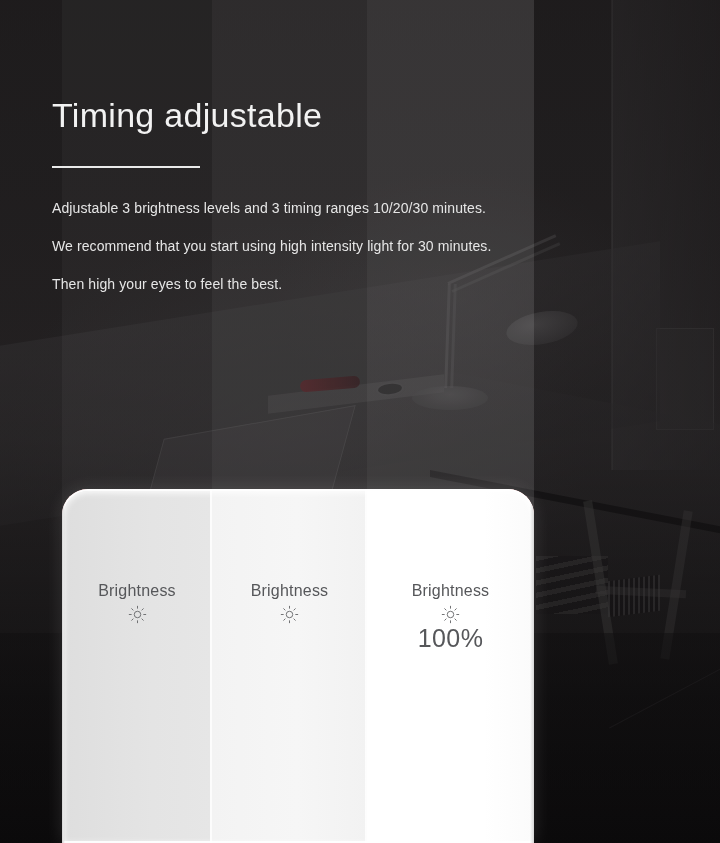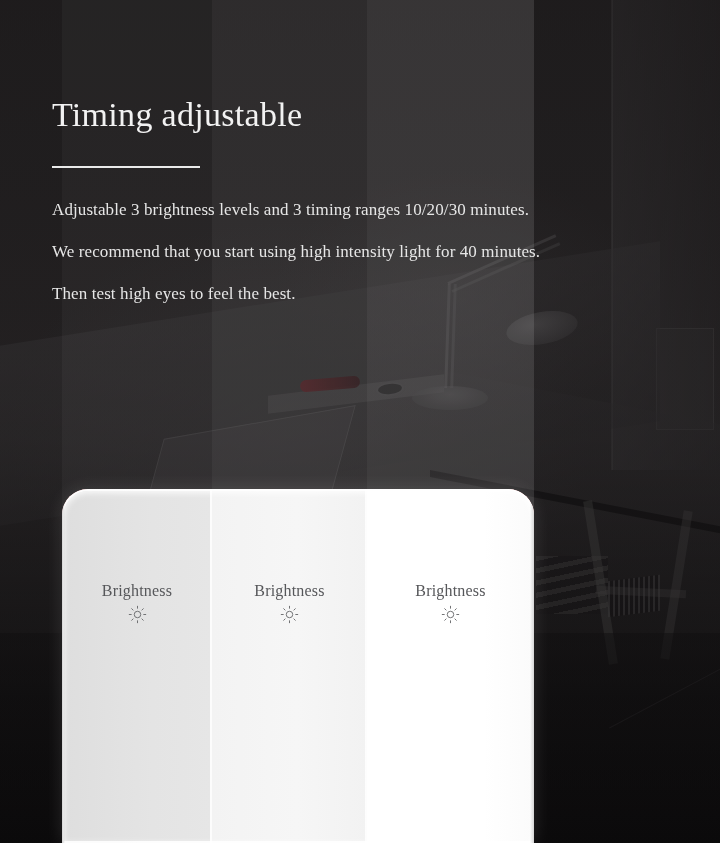--- a/index.html
+++ b/index.html
@@ -5,21 +5,21 @@
   html, body {
     margin: 0;
     padding: 0;
     background: #000;
   }
   #page {
     position: relative;
     width: 720px;
     height: 843px;
     overflow: hidden;
-    font-family: Liberation Serif, serif;
+    font-family: Liberation Sans, sans-serif;
     background: #262324;
   }
 
   
   .photo {
     position: absolute;
     inset: 0;
     background:
       radial-gradient(ellipse 260px 180px at 460px 300px, rgba(90,88,90,0.30), rgba(0,0,0,0) 72%),
       radial-gradient(ellipse 420px 300px at 300px 430px, rgba(86,84,86,0.34), rgba(0,0,0,0) 70%),
@@ -214,21 +214,21 @@
     width: 148px; height: 2px;
     background: #eaeaea;
   }
   .bodytext {
     position: absolute;
     left: 52px; top: 200px;
     width: 600px;
   }
   .bodytext p {
     margin: 0 0 22px 0;
-    font-size: 17px;
+    font-size: 14px;
     font-weight: 400;
     color: #e6e6e6;
     letter-spacing: 0.1px;
     white-space: nowrap;
   }
 
   
   .panel {
     position: absolute;
     left: 62px; top: 489px;
@@ -341,22 +341,22 @@
 
   <div class="band band-1"></div>
   <div class="band band-2"></div>
   <div class="band band-3"></div>
 
   <div class="headline">Timing adjustable</div>
   <div class="divider"></div>
 
   <div class="bodytext">
     <p>Adjustable 3 brightness levels and 3 timing ranges 10/20/30 minutes.</p>
-    <p>We recommend that you start using high intensity light for 40 minutes.</p>
-    <p>Then test high eyes to feel the best.</p>
+    <p>We recommend that you start using high intensity light for 30 minutes.</p>
+    <p>Then high your eyes to feel the best.</p>
   </div>
 
   <div class="panel">
     <div class="panel-zones">
       <div class="zone zone-1">
         <div class="zone-sep"></div>
       </div>
       <div class="zone zone-2">
         <div class="zone-sep"></div>
       </div>
@@ -413,20 +413,21 @@
               <line x1="12" y1="19.9" x2="12" y2="22.4"></line>
               <line x1="1.6" y1="12" x2="4.1" y2="12"></line>
               <line x1="19.9" y1="12" x2="22.4" y2="12"></line>
               <line x1="4.7" y1="4.7" x2="6.4" y2="6.4"></line>
               <line x1="17.6" y1="17.6" x2="19.3" y2="19.3"></line>
               <line x1="17.6" y1="6.4" x2="19.3" y2="4.7"></line>
               <line x1="4.7" y1="19.3" x2="6.4" y2="17.6"></line>
             </g>
           </svg>
         </div>
+        <div class="pct">100%</div>
       </div>
 
     </div>
 
     <div class="panel-rim"></div>
     <div class="panel-rim-shade"></div>
     <div class="panel-rim-shade-r"></div>
   </div>
 
 </div>

